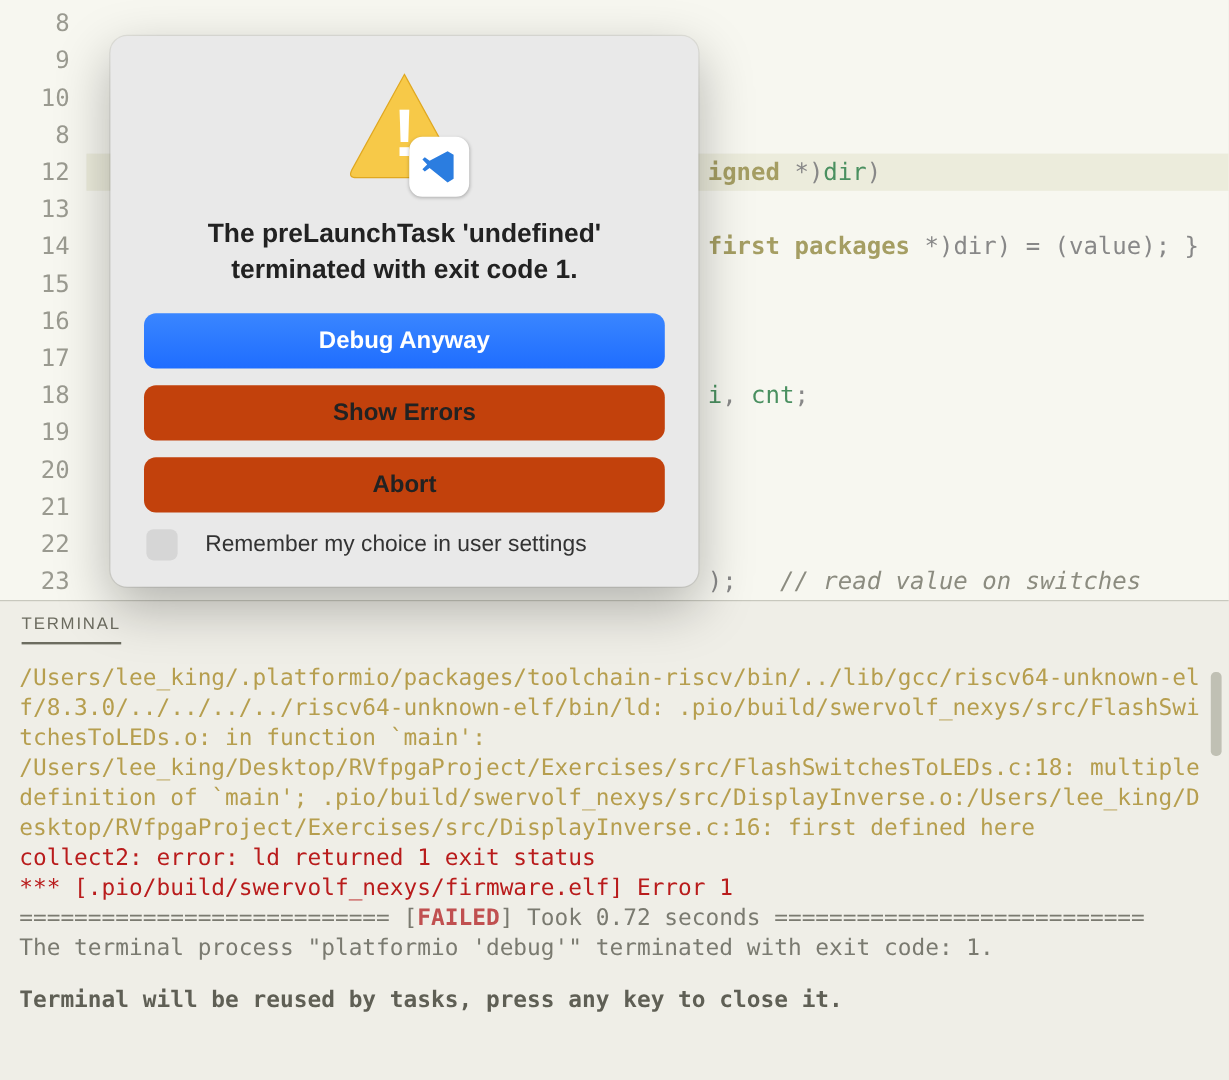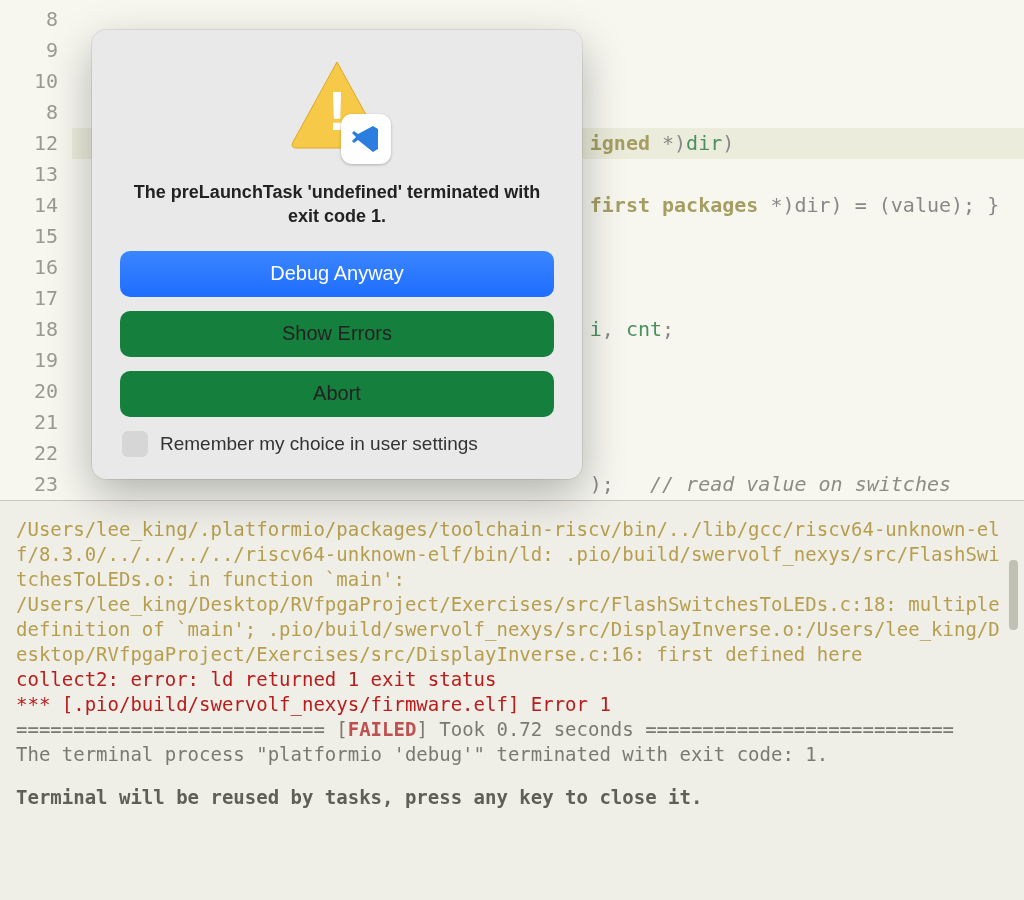--- a/index.html
+++ b/index.html
@@ -36,25 +36,25 @@
     left: 92px; top: 30px;
     width: 490px;
     background: #e9e9e9;
     border-radius: 14px;
     box-shadow: 0 16px 45px rgba(0,0,0,0.28), 0 0 0 1px rgba(0,0,0,0.08);
     padding: 28px 28px 22px 28px;
     text-align: center;
   }
   .dialog .icon-wrap { display: flex; justify-content: center; margin-bottom: 22px; position: relative; height: 100px; }
   .app-badge { position: absolute; left: 50%; top: 56px; transform: translateX(4px); width: 50px; height: 50px; background: #fff; border-radius: 11px; box-shadow: 0 1px 3px rgba(0,0,0,0.25); display: flex; align-items: center; justify-content: center; }
-  .dialog h3 { font-size: 18px; font-weight: 700; color: #222; line-height: 1.35; margin-bottom: 22px; }
-  .dialog .btn { display: block; width: 100%; height: 46px; border-radius: 10px; border: none; font-size: 20px; font-weight: 400; margin-bottom: 14px; cursor: pointer; }
+  .dialog h3 { font-size: 22px; font-weight: 700; color: #222; line-height: 1.35; margin-bottom: 22px; }
+  .dialog .btn { display: block; width: 100%; height: 46px; border-radius: 10px; border: none; font-size: 20px; font-weight: 700; margin-bottom: 14px; cursor: pointer; }
   .btn-primary { background: linear-gradient(#3a86ff,#1f6dff); color: #fff; }
-  .btn-default { background: #15803d; color: #222; }
-  .dialog .remember { display: flex; align-items: center; gap: 12px; margin-top: 6px; font-size: 19px; color: #333; text-align: left; padding-left: 2px; }
+  .btn-default { background: #c2410c; color: #222; }
+  .dialog .remember { display: flex; align-items: center; gap: 23px; margin-top: 6px; font-size: 19px; color: #333; text-align: left; padding-left: 2px; }
   .dialog .checkbox { width: 26px; height: 26px; background: #d6d6d6; border-radius: 6px; flex-shrink: 0; }
 </style>
 </head>
 <body>
 
 <div class="editor">
   <div class="gutter">
     <div>8</div>
       <div>9</div>
       <div>10</div>
@@ -86,20 +86,23 @@
 <span></span>
 <span></span>
 <span></span>
 <span>                                           <span class="op">);</span><span class="cm">   // read value on switches</span></span>
 <span>                                           <span class="num">16</span><span class="op">;</span><span class="cm">  // shift into lower 16 bits</span></span>
 <span>                                           <span class="op">);</span><span class="cm">   // display switch value on LEDs</span></span>
   </div>
 </div>
 
 <div class="panel">
+  <div class="panel-tabs">
+    <span class="panel-tab">TERMINAL</span>
+  </div>
   <div class="term-body">
     <div class="t-warn">/Users/lee_king/.platformio/packages/toolchain-riscv/bin/../lib/gcc/riscv64-unknown-elf/8.3.0/../../../../riscv64-unknown-elf/bin/ld: .pio/build/swervolf_nexys/src/FlashSwitchesToLEDs.o: in function `main':</div>
     <div class="t-warn">/Users/lee_king/Desktop/RVfpgaProject/Exercises/src/FlashSwitchesToLEDs.c:18: multiple definition of `main'; .pio/build/swervolf_nexys/src/DisplayInverse.o:/Users/lee_king/Desktop/RVfpgaProject/Exercises/src/DisplayInverse.c:16: first defined here</div>
     <div class="t-err">collect2: error: ld returned 1 exit status</div>
     <div class="t-err">*** [.pio/build/swervolf_nexys/firmware.elf] Error 1</div>
     <div class="t-norm"><span>=========================== [</span><span class="t-fail">FAILED</span><span>] Took 0.72 seconds ===========================</span></div>
     <div class="t-norm">The terminal process "platformio 'debug'" terminated with exit code: 1.</div>
     <div style="height:18px"></div>
     <div class="t-bold">Terminal will be reused by tasks, press any key to close it.</div>
   </div>

